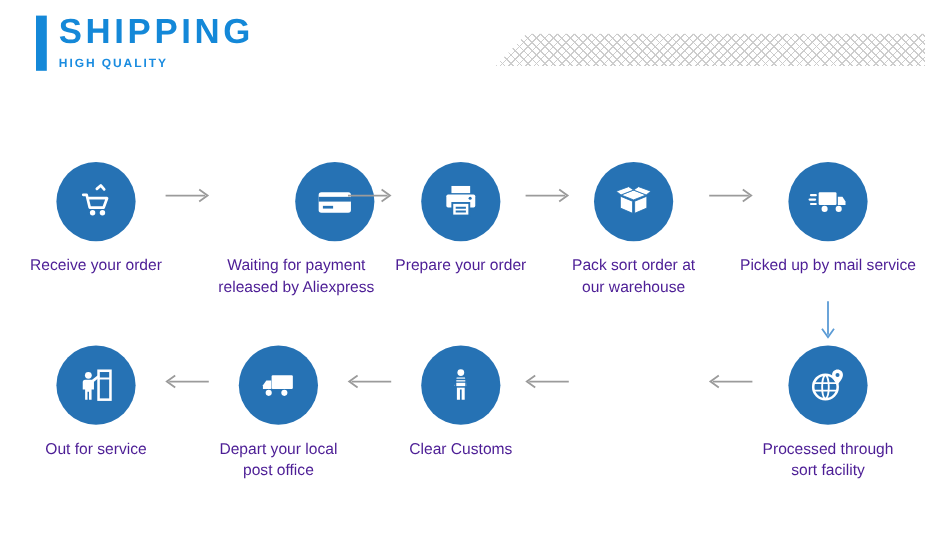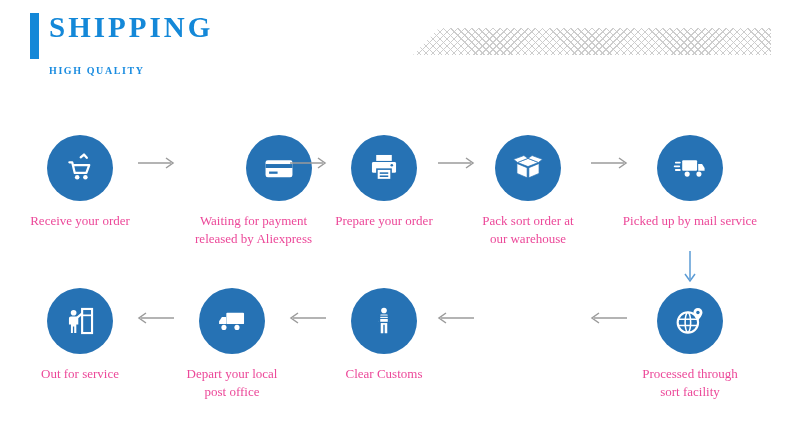--- a/index.html
+++ b/index.html
@@ -1,44 +1,44 @@
 <!DOCTYPE html>
 <html><head>
 <meta charset="utf-8">
 <style>
   html,body { margin:0; padding:0; background:#fff; }
   .canvas {
     position:relative; width:771px; height:445px; background:#ffffff;
-    font-family:Liberation Serif, serif; overflow:hidden;
+    font-family:Liberation Sans, sans-serif; overflow:hidden;
   }
 
   
   .header { position:absolute; top:13px; left:30px; display:flex; align-items:flex-start; }
   .header-bar { width:9px; height:46px; background:#1488d8; margin-right:10px; }
   .header-title { font-size:29px; font-weight:bold; color:#1488d8; letter-spacing:3px; line-height:1; }
-  .header-sub { font-size:10px; font-weight:bold; color:#1a8ce0; letter-spacing:1.6px; margin-top:23px; }
+  .header-sub { font-size:10px; font-weight:bold; color:#1a8ce0; letter-spacing:1.6px; margin-top:6px; }
 
   
   .ribbon {
     position:absolute; top:28px; right:0; width:358px; height:27px;
     background-image:
       repeating-linear-gradient(45deg,  #cdcdcd 0, #cdcdcd 1px, transparent 1px, transparent 5px),
       repeating-linear-gradient(-45deg, #cdcdcd 0, #cdcdcd 1px, transparent 1px, transparent 5px);
     clip-path: polygon(26px 0, 100% 0, 100% 100%, 0 100%);
   }
 
   
   .step { position:absolute; width:160px; display:flex; flex-direction:column; align-items:center; }
   .circle {
     width:66px; height:66px; border-radius:50%; background:#2672b4;
     display:flex; align-items:center; justify-content:center;
   }
   .circle svg { width:34px; height:34px; }
   .step-label {
-    margin-top:11px; font-size:13px; color:#ec4899; text-align:center;
+    margin-top:11px; font-size:13px; color:#4c1d95; text-align:center;
     line-height:1.4; white-space:pre-line;
   }
 
   .arrow { position:absolute; }
   .flip { transform:scaleX(-1); }
 </style>
 </head>
 <body>
 
 <div class="canvas">

